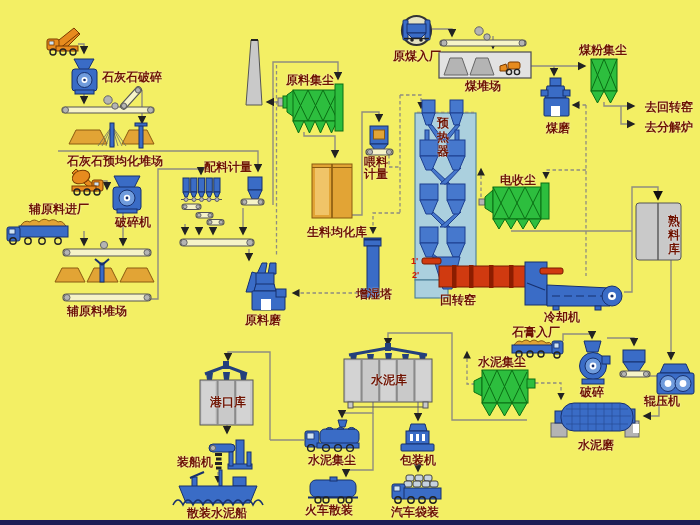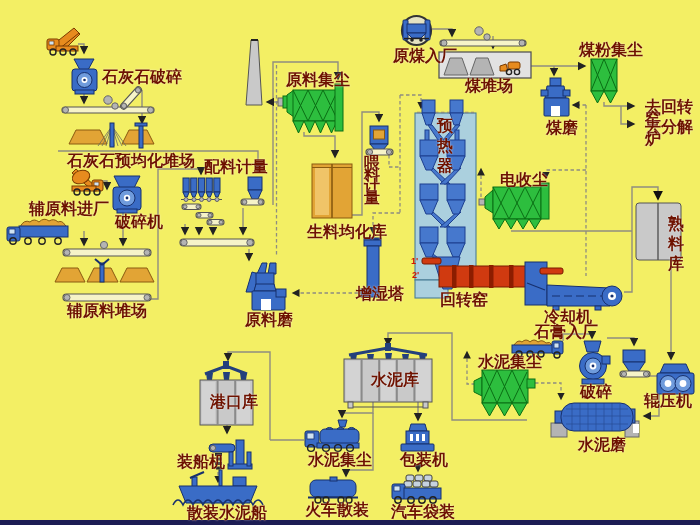--- a/index.html
+++ b/index.html
@@ -1,22 +1,22 @@
 <!DOCTYPE html>
 <html style="--bg: #f3ef64; --label: #6e1200; --line: #8f8d80; --blue: #3a6cc6; --blueDark: #17306e; --blueLight: #6f9bdc; --cyc: #4678cd; --cycDark: #1d3f8f; --green: #2dbe3e; --greenDark: #0a6e14; --red: #d03a10; --redDark: #7a1a00; --orange: #e78b1e; --orangeDark: #7a3a00; --tan: #e2a435; --tanDark: #8a5a10; --gray: #c9c9c9; --grayDark: #555555; --preheaterBg: #abd0de; --footer: #1c1c54;"><head>
 <meta charset="utf-8">
 <style>
   html,body{margin:0;padding:0;}
   body{width:700px;height:525px;overflow:hidden;font-family:"Liberation Sans",sans-serif;}
   #stage{position:relative;width:700px;height:525px;background:var(--bg,#f3ef64);}
   #stage svg{position:absolute;left:0;top:0;}
-  .lbl{position:absolute;font-weight:bold;font-size:16px;line-height:12px;color:var(--label,#7b1500);
+  .lbl{position:absolute;font-weight:bold;font-size:12px;line-height:12px;color:var(--label,#7b1500);
        white-space:pre-line;letter-spacing:0;
        text-shadow:0 0 2px rgba(255,255,255,.55), 0 0 1px rgba(255,255,255,.4);}
-  .lbl.vert{width:13px;text-align:right;line-height:20px;word-break:break-all;}
+  .lbl.vert{width:13px;text-align:left;line-height:14px;word-break:break-all;}
   .lbl.two{width:26px;line-height:11.5px;}
   .lbl.red{color:#d21500;font-size:9px;text-shadow:none;}
   
   .ln{stroke:var(--line,#8f8d80);stroke-width:1.4;fill:none;}
   .lnD{stroke:var(--line,#8f8d80);stroke-width:1.3;fill:none;stroke-dasharray:3.5 2.5;}
   .blue{fill:var(--blue,#3a6cc6);stroke:var(--blueDark,#17306e);stroke-width:1;}
   .blueL{fill:var(--blueLight,#6f9bdc);stroke:var(--blueDark,#17306e);stroke-width:1;}
   .cyc{fill:var(--cyc,#4273cc);stroke:var(--cycDark,#1d3f8f);stroke-width:1;}
   .green{fill:var(--green,#2dbe3e);stroke:var(--greenDark,#0a6e14);stroke-width:1;}
   .greenln{stroke:var(--greenDark,#0a6e14);stroke-width:1;fill:none;}
@@ -679,21 +679,21 @@
   <div class="lbl" style="left:579px;top:44px">煤粉集尘</div>
   <div class="lbl" style="left:645px;top:101px">去回转窑</div>
   <div class="lbl" style="left:645px;top:121px">去分解炉</div>
   <div class="lbl" style="left:546px;top:122px">煤磨</div>
   <div class="lbl" style="left:500px;top:174px">电收尘</div>
   <div class="lbl vert" style="left:668px;top:214px">熟料库</div>
   <div class="lbl" style="left:440px;top:294px">回转窑</div>
   <div class="lbl" style="left:544px;top:311px">冷却机</div>
   <div class="lbl" style="left:356px;top:288px">增湿塔</div>
   <div class="lbl" style="left:245px;top:314px">原料磨</div>
-  <div class="lbl" style="left:534px;top:326px">石膏入厂</div>
+  <div class="lbl" style="left:512px;top:326px">石膏入厂</div>
   <div class="lbl" style="left:478px;top:356px">水泥集尘</div>
   <div class="lbl" style="left:580px;top:386px">破碎</div>
   <div class="lbl" style="left:644px;top:395px">辊压机</div>
   <div class="lbl" style="left:371px;top:374px">水泥库</div>
   <div class="lbl" style="left:578px;top:439px">水泥磨</div>
   <div class="lbl" style="left:400px;top:454px">包装机</div>
   <div class="lbl" style="left:210px;top:396px">港口库</div>
   <div class="lbl" style="left:177px;top:456px">装船机</div>
   <div class="lbl" style="left:187px;top:507px">散装水泥船</div>
   <div class="lbl" style="left:308px;top:454px">水泥集尘</div>

